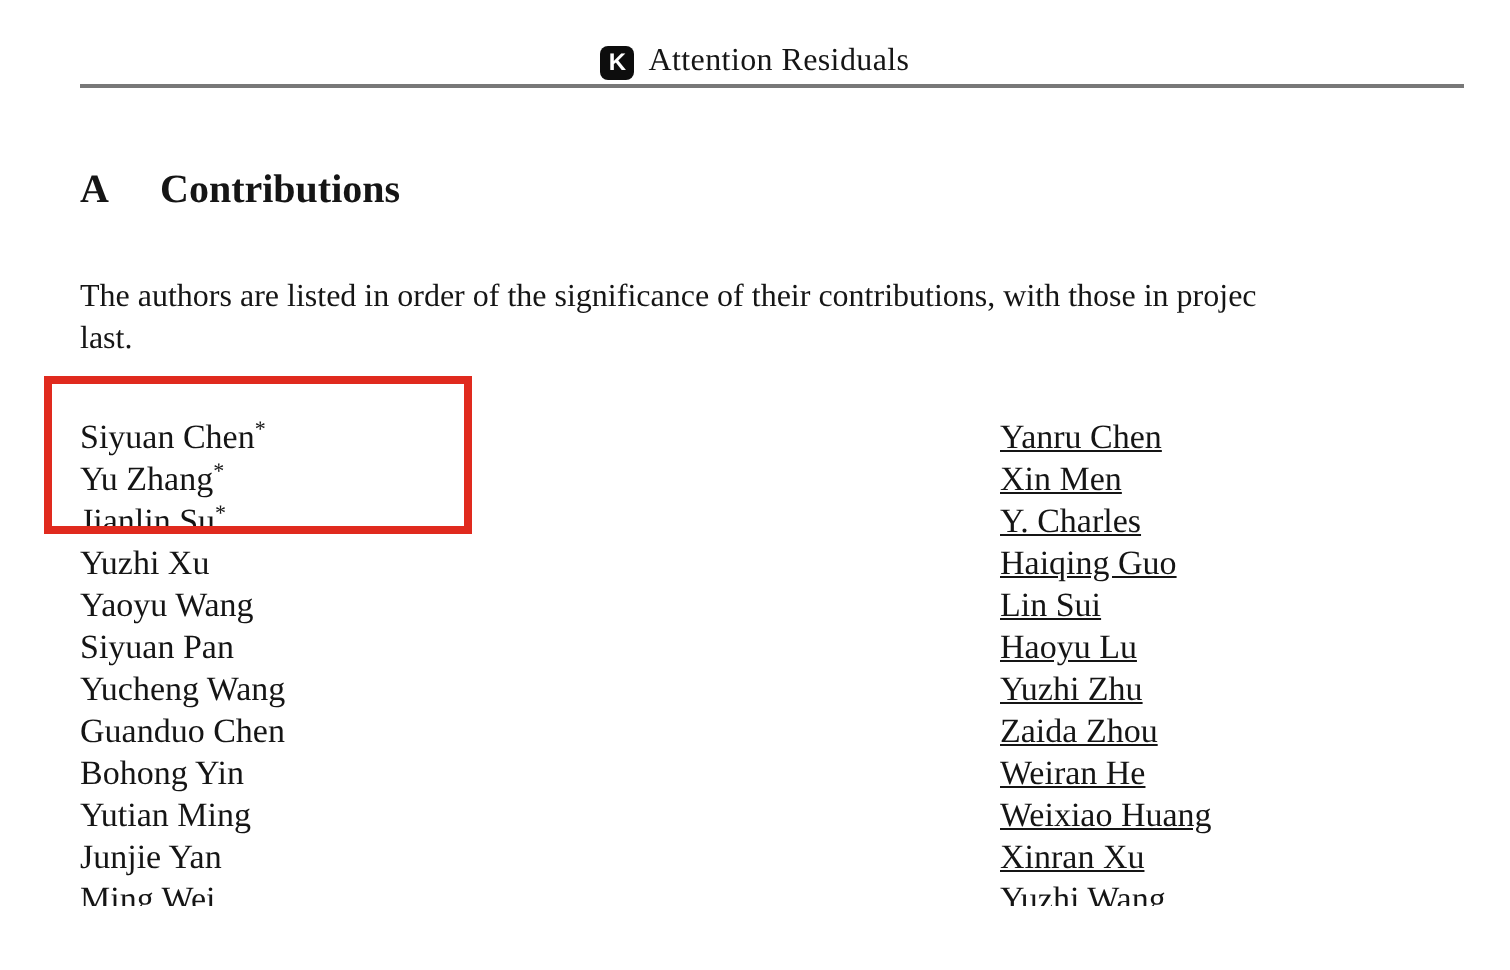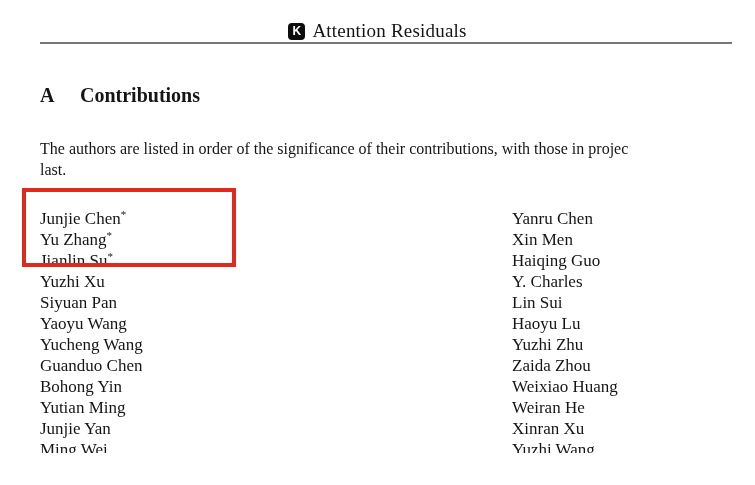--- a/index.html
+++ b/index.html
@@ -18,21 +18,21 @@
     gap:7px;
   }
   .klogo{
     width:17px;height:17px;border-radius:4px;
     background:#0d0d0d;color:#ffffff;
     font-family:"Liberation Sans","DejaVu Sans",sans-serif;
     font-weight:bold;font-size:12px;line-height:17px;
     text-align:center;display:inline-block;
   }
   .htitle{
-    font-size:19px;
+    font-size:16px;
     letter-spacing:0.2px;
   }
   .rule{
     position:absolute;top:42px;left:40px;width:692px;height:0;
     border-top:2px solid #787878;
   }
   
   .section-heading{
     position:absolute;top:84px;left:40px;
     font-size:20px;font-weight:bold;
@@ -49,21 +49,21 @@
   
   .names-clip{
     position:absolute;top:203px;left:0;width:755px;height:250px;
     overflow:hidden;
   }
   .col{
     position:absolute;top:5px;
     font-size:17px;line-height:21px;
   }
   .col-left{left:40px;}
-  .col-right{left:512px;}
+  .col-right{left:500px;text-decoration:underline;}
   .name-row{height:21px;white-space:nowrap;}
   .name-row sup{
     font-size:11px;line-height:0;vertical-align:6px;
   }
   
   .redbox{
     position:absolute;top:188px;left:22px;width:206px;height:71px;
     border:4px solid #e02a1e;
     background:transparent;
     pointer-events:none;
@@ -85,65 +85,65 @@
 </div>
 
 <div class="para">
   <span class="line">The authors are listed in order of the significance of their contributions, with those in projec</span>
   <span class="line">last.</span>
 </div>
 
 <div class="names-clip">
   <div class="col col-left">
 
-      <div class="name-row"><span>Junjie Chen</span><sup>*</sup></div>
+      <div class="name-row"><span>Siyuan Chen</span><sup>*</sup></div>
 
       <div class="name-row"><span>Yu Zhang</span><sup>*</sup></div>
 
       <div class="name-row"><span>Jianlin Su</span><sup>*</sup></div>
 
       <div class="name-row"><span>Yuzhi Xu</span><sup></sup></div>
 
+      <div class="name-row"><span>Yaoyu Wang</span><sup></sup></div>
+
       <div class="name-row"><span>Siyuan Pan</span><sup></sup></div>
-
-      <div class="name-row"><span>Yaoyu Wang</span><sup></sup></div>
 
       <div class="name-row"><span>Yucheng Wang</span><sup></sup></div>
 
       <div class="name-row"><span>Guanduo Chen</span><sup></sup></div>
 
       <div class="name-row"><span>Bohong Yin</span><sup></sup></div>
 
       <div class="name-row"><span>Yutian Ming</span><sup></sup></div>
 
       <div class="name-row"><span>Junjie Yan</span><sup></sup></div>
 
       <div class="name-row"><span>Ming Wei</span><sup></sup></div>
     </div>
   <div class="col col-right">
 
       <div class="name-row"><span>Yanru Chen</span><sup></sup></div>
 
       <div class="name-row"><span>Xin Men</span><sup></sup></div>
 
+      <div class="name-row"><span>Y. Charles</span><sup></sup></div>
+
       <div class="name-row"><span>Haiqing Guo</span><sup></sup></div>
-
-      <div class="name-row"><span>Y. Charles</span><sup></sup></div>
 
       <div class="name-row"><span>Lin Sui</span><sup></sup></div>
 
       <div class="name-row"><span>Haoyu Lu</span><sup></sup></div>
 
       <div class="name-row"><span>Yuzhi Zhu</span><sup></sup></div>
 
       <div class="name-row"><span>Zaida Zhou</span><sup></sup></div>
 
+      <div class="name-row"><span>Weiran He</span><sup></sup></div>
+
       <div class="name-row"><span>Weixiao Huang</span><sup></sup></div>
-
-      <div class="name-row"><span>Weiran He</span><sup></sup></div>
 
       <div class="name-row"><span>Xinran Xu</span><sup></sup></div>
 
       <div class="name-row"><span>Yuzhi Wang</span><sup></sup></div>
     </div>
 </div>
 
 <div class="redbox"></div>
 
 </body></html>

